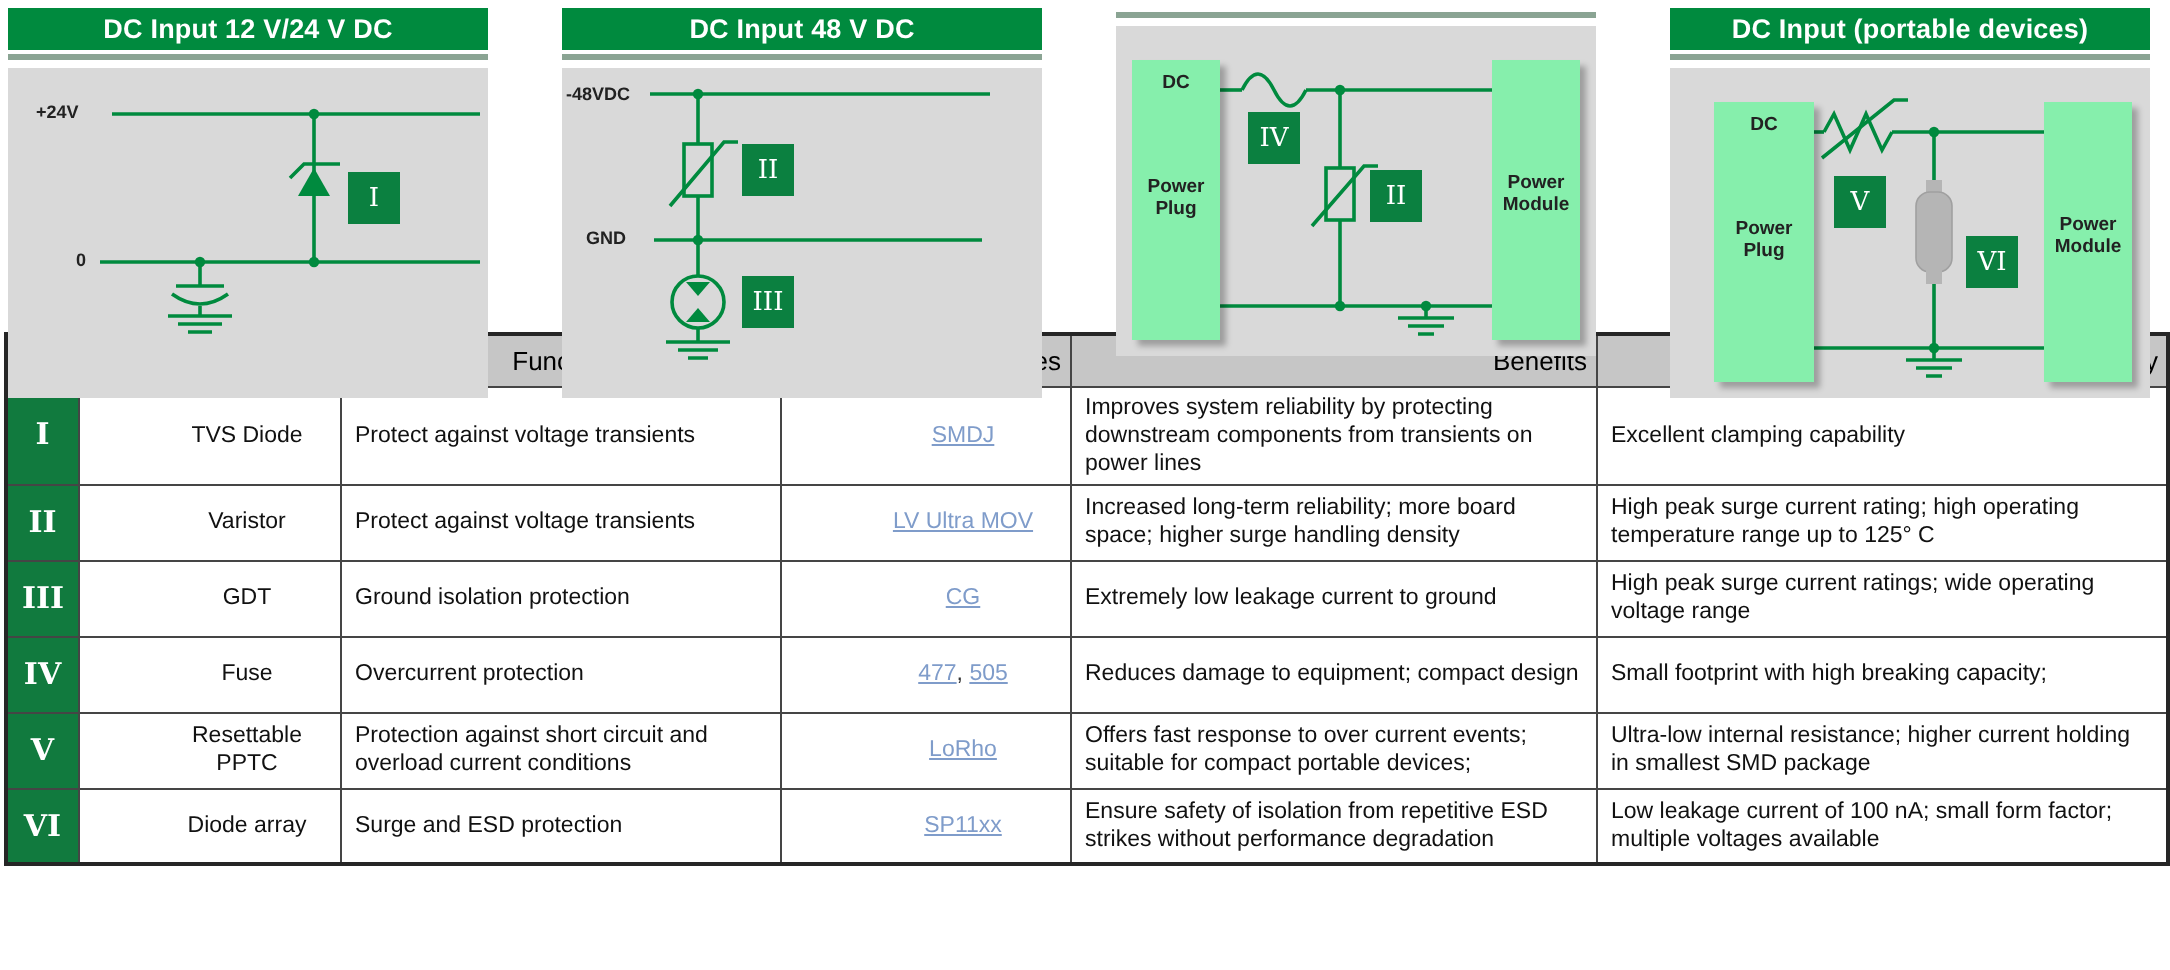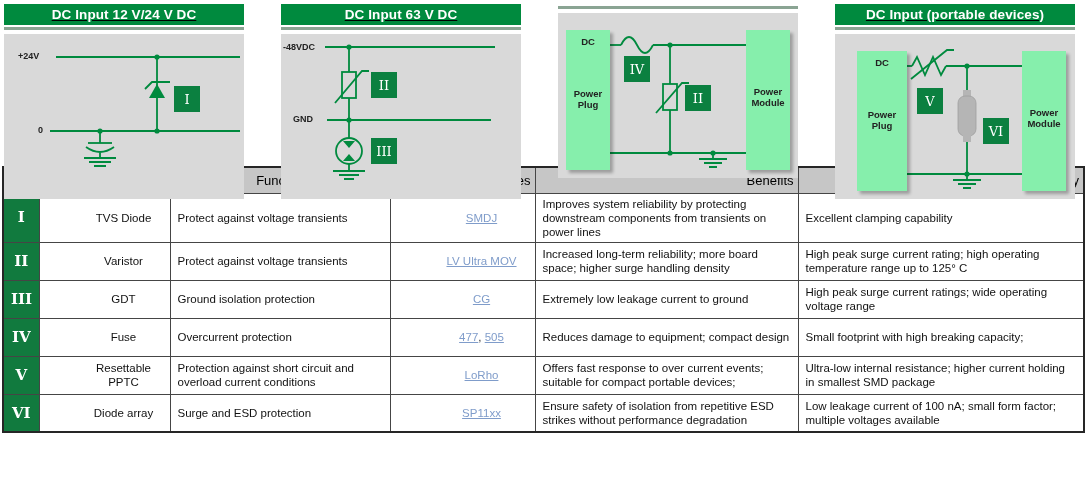--- a/index.html
+++ b/index.html
@@ -2,21 +2,21 @@
 <html><head>
 <meta charset="utf-8">
 <style>
   html,body { margin:0; padding:0; }
   body {
     width:1085px; height:485px; overflow:hidden; background:#ffffff;
     font-family:"Liberation Sans", sans-serif;
     -webkit-font-smoothing:antialiased;
   }
   
-  .panels { display:flex; gap:37px; padding:4px 0 0 4px; height:160px; box-sizing:border-box;text-decoration:underline; }
+  .panels { display:flex; gap:37px; padding:4px 0 0 4px; height:160px; box-sizing:border-box; }
   .panel { flex:0 0 240px; width:240px; }
   .panel-title {
     height:21px; line-height:21px; background:#008a3e; color:#ffffff;
     font-weight:bold; font-size:13.5px; text-align:center; letter-spacing:0.1px;
   }
   .panel-underline { height:3px; background:#8aa493; margin-top:2px; }
   .panel-body { position:relative; margin-top:4px; height:165px; background:#d9d9d9; }
   svg.circuit { position:absolute; left:0; top:0; width:240px; height:165px; }
   .clabel { position:absolute; font-size:9px; font-weight:bold; color:#222222; white-space:nowrap; }
   .badge {
@@ -87,21 +87,21 @@
             <circle cx="96" cy="97" r="2.6"></circle>
         </g>
       </svg>
       <span class="clabel" style="left:14px; top:17px;">+24V</span>
       <span class="clabel" style="left:34px; top:91px;">0</span>
       <span class="badge" style="left:170px; top:52px;">I</span>
     </div>
   </div>
 
   <div class="panel">
-    <div class="panel-title">DC Input 63 V DC</div>
+    <div class="panel-title">DC Input 48 V DC</div>
     <div class="panel-underline"></div>
     <div class="panel-body">
       <svg class="circuit" viewBox="0 0 240 165">
         <g stroke="#008a3e" stroke-width="1.8" fill="none">
           <path d="M44,13 H214"></path>
           <path d="M46,86 H210"></path>
           <path d="M68,13 V86"></path>
           <path d="M68,86 V104"></path>
         </g>
         <g>

